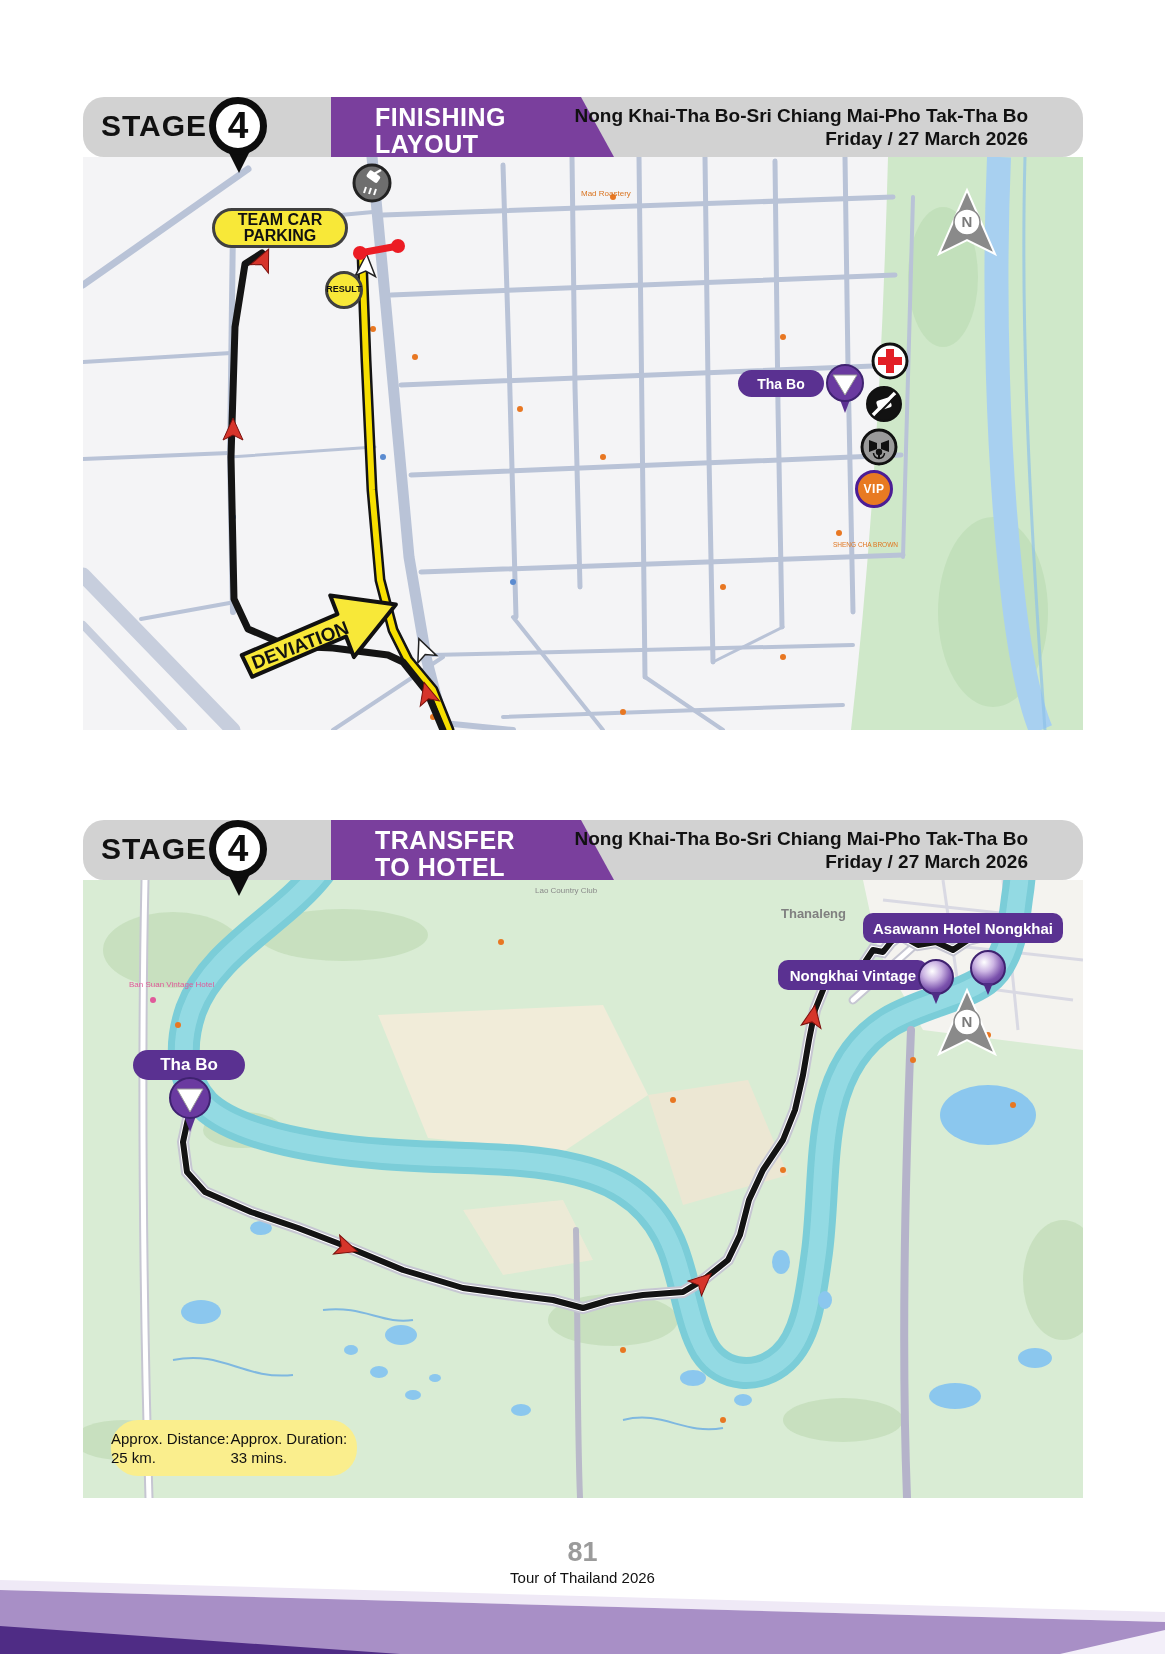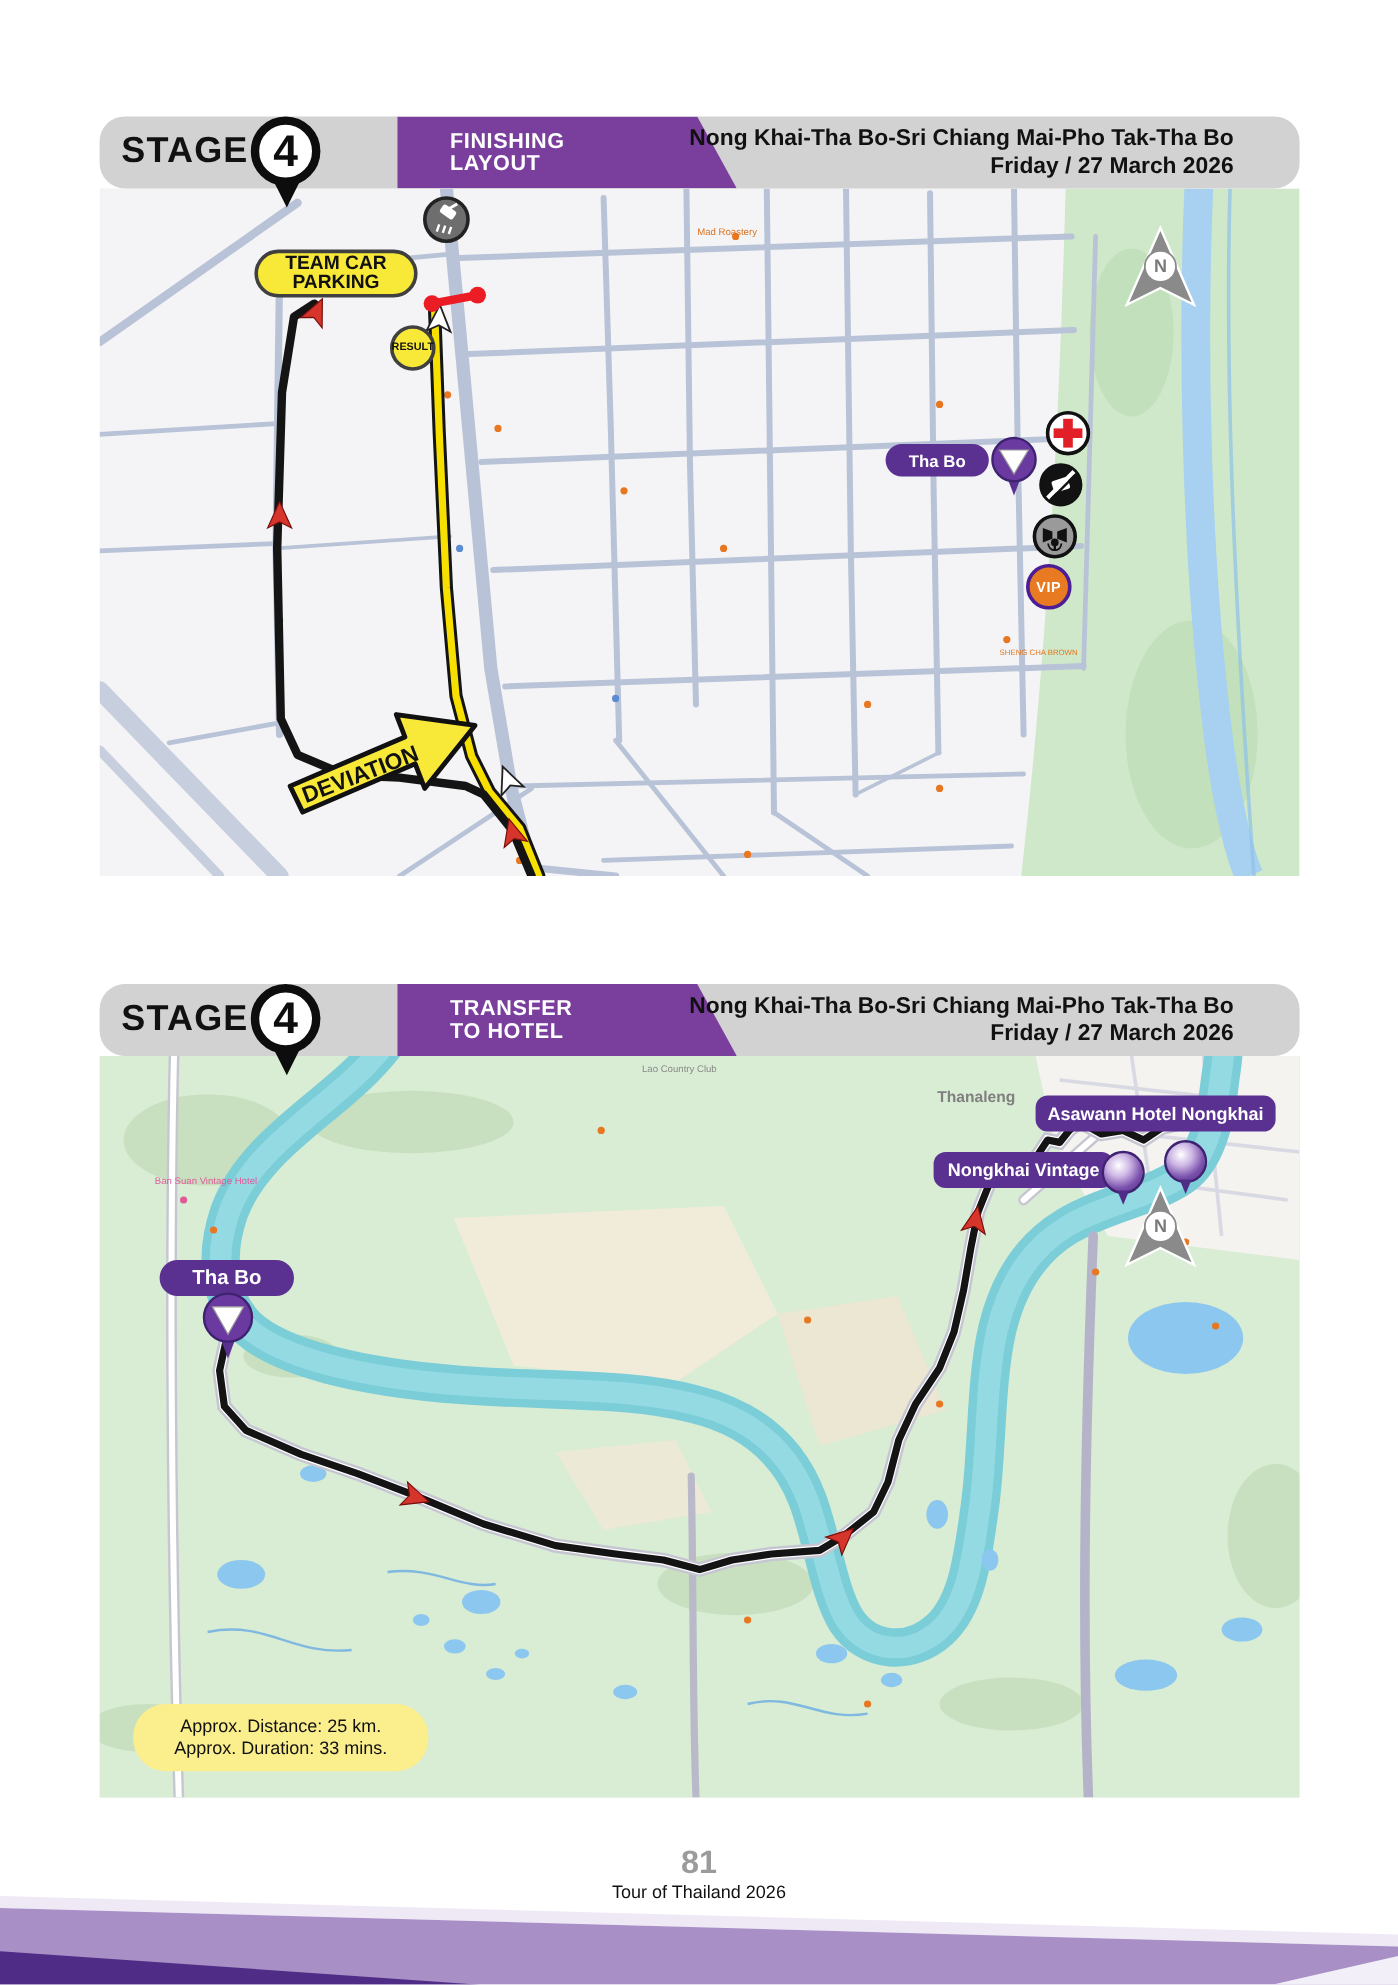--- a/index.html
+++ b/index.html
@@ -4,22 +4,22 @@
 <style>
   html,body{margin:0;padding:0;background:#ffffff;}
   body{font-family:"Liberation Sans", sans-serif; -webkit-font-smoothing:antialiased;}
   .page{position:relative;width:1165px;height:1654px;margin:0 auto;background:#fff;overflow:hidden;}
   .abs{position:absolute;}
 
   
   .panel-header{position:absolute;left:83px;width:1000px;height:60px;background:var(--header_gray,#d2d2d2);z-index:5;border-radius:21px;}
   .stage-word{position:absolute;left:18px;top:12px;font-size:30px;font-weight:bold;color:#111;letter-spacing:1px;}
   .purple-flag{position:absolute;left:248px;top:0;width:283px;height:60px;background:var(--header_purple,#7a3f9d);
-    clip-path:polygon(0 0,250px 0,283px 60px,0 60px);color:#fff;font-weight:bold;font-size:18px;line-height:1.06;
-    letter-spacing:.5px;padding-left:44px;box-sizing:border-box;display:flex;flex-direction:column;justify-content:center;}
+    clip-path:polygon(0 0,250px 0,283px 60px,0 60px);color:#fff;font-weight:bold;font-size:25px;line-height:1.06;
+    letter-spacing:.5px;padding-left:44px;box-sizing:border-box;display:flex;flex-direction:column;justify-content:flex-end;}
   .race-info{position:absolute;right:55px;top:8px;text-align:right;font-weight:bold;color:#111;font-size:19px;line-height:1.2;}
   .stage-pin{position:absolute;left:126px;top:0;width:60px;height:92px;z-index:6;}
   .stage-pin .tail{position:absolute;left:13px;top:42px;width:0;height:0;border-left:17px solid transparent;border-right:17px solid transparent;border-top:34px solid #0d0d0d;}
   .stage-pin .circ{position:absolute;left:0;top:0;width:44px;height:44px;border:7px solid #0d0d0d;border-radius:50%;background:#fff;
     display:flex;align-items:center;justify-content:center;font-size:37px;font-weight:bold;color:#0d0d0d;}
 
   
   .map{position:absolute;left:83px;width:1000px;overflow:hidden;}
   .map1{top:157px;height:573px;background:#f4f4f6;}
   .map2{top:880px;height:618px;background:var(--map2_land,#d9ecd4);}
@@ -32,21 +32,21 @@
   .poi-label{position:absolute;font-size:8px;color:#d9731f;white-space:nowrap;}
 
   .sphere{position:absolute;width:36px;height:36px;border-radius:50%;
     background:radial-gradient(circle at 38% 32%, #ffffff 0%, #cdb6e4 32%, #7b52ad 64%, #4f2c85 100%);
     border:2px solid #3f2270;box-sizing:border-box;}
   .sphere::after{content:"";position:absolute;left:11px;top:31px;border-left:5px solid transparent;border-right:5px solid transparent;border-top:12px solid #4f2c85;}
 
   .icon-circle{position:absolute;width:38px;height:38px;border-radius:50%;box-sizing:border-box;display:flex;align-items:center;justify-content:center;}
   .vip{background:var(--vip_orange,#e87a22);border:3px solid #4c1d95;color:#fff;font-weight:bold;font-size:12px;letter-spacing:.5px;}
 
-  .approx-box{position:absolute;background:#faee8d;border-radius:27px;display:flex;flex-direction:column;align-items:center;justify-content:center;
+  .approx-box{position:absolute;background:#faee8d;border-radius:27px;display:flex;flex-direction:row;align-items:center;justify-content:center;
     font-size:15px;color:#111;line-height:1.3;}
 
   
   .page-num{position:absolute;left:0;top:1537px;width:100%;text-align:center;font-size:27px;font-weight:bold;color:#9b9b9b;}
   .page-footer{position:absolute;left:0;top:1569px;width:100%;text-align:center;font-size:15px;color:#111;}
   svg text{font-family:"Liberation Sans", sans-serif;}
 </style>
 </head>
 <body>
 

